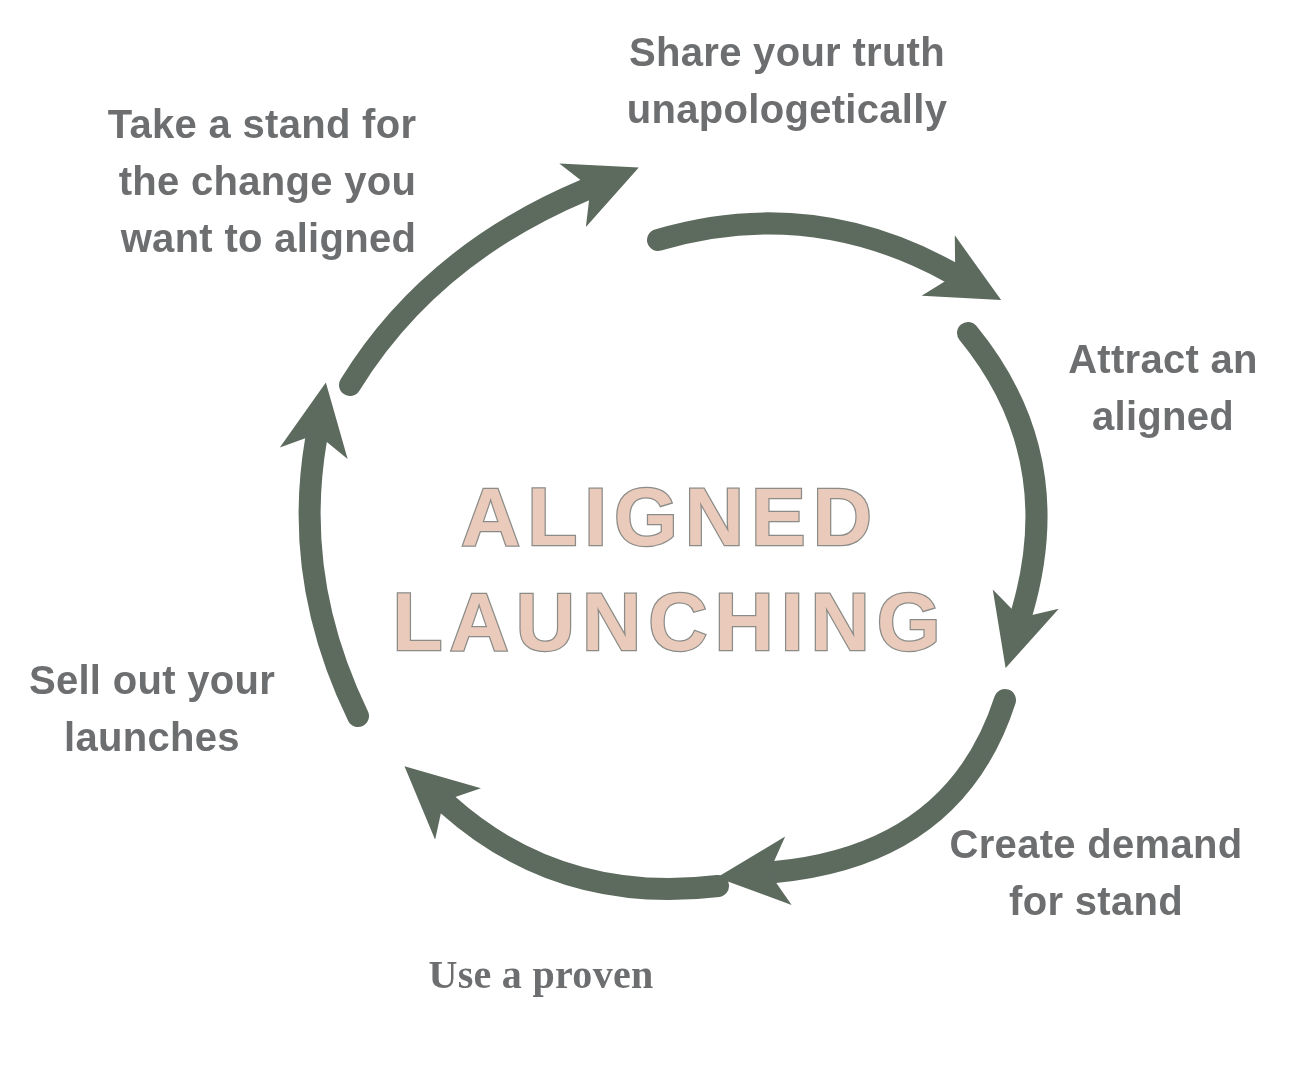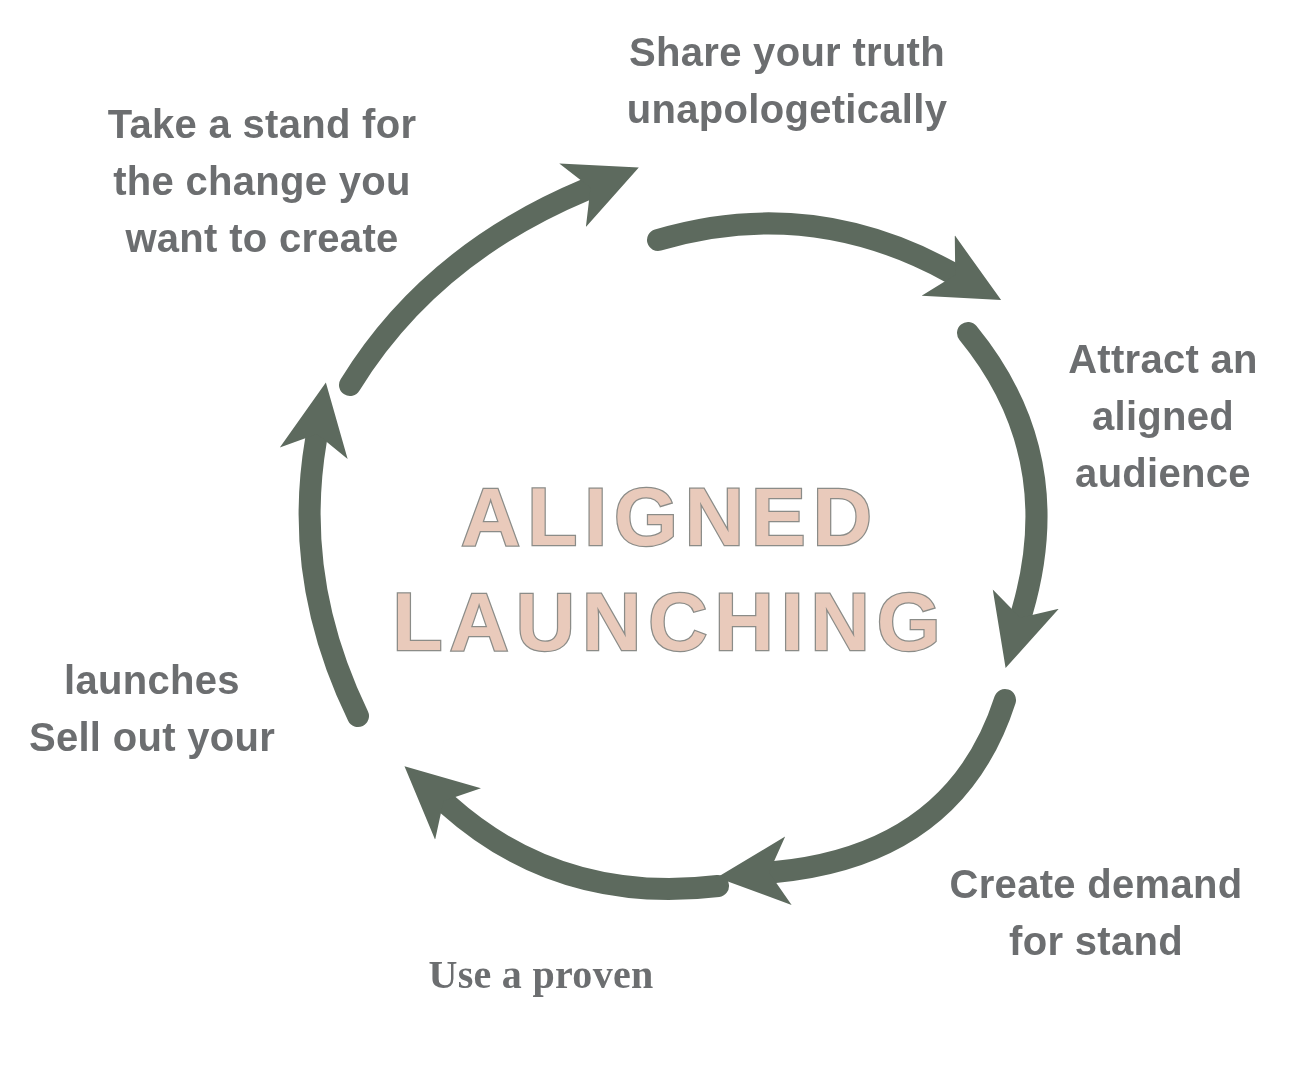--- a/index.html
+++ b/index.html
@@ -48,24 +48,24 @@
     font-weight: 700;
     letter-spacing: 0.3px;
     white-space: nowrap;
   }
   .step-line {
     display: block;
     line-height: 57px;
   }
   .pos-top          { left: 744px;  top: 24px; margin-left: 43px;  }
   .pos-right        { left: 1163px; top: 292px; margin-top: 39px; }
-  .pos-bottom-right { left: 1096px; top: 856px; }
+  .pos-bottom-right { left: 1096px; top: 816px; }
   .pos-bottom       { left: 541px;  top: 946px; font-family: Liberation Serif, serif; }
   .pos-left         { left: 152px;  top: 652px; }
-  .pos-top-left     { left: 262px;  top: 96px;  }
+  .pos-top-left     { left: 262px;  top: 96px; text-align: right;  }
 </style>
 </head>
 <body>
 
 <div class="canvas">
 
   <svg class="arrows-svg" viewBox="0 0 1307 1080">
     <defs>
       <marker id="arrowhead" viewBox="0 0 10 10" refX="1.8" refY="5" markerWidth="3.4" markerHeight="3.4" orient="auto">
         <path d="M 0 0.4 L 9.6 5 L 0 9.6 L 2.6 5 Z" fill="#5d6a5e"></path>
@@ -89,36 +89,35 @@
   </svg>
 
   <div class="step-label pos-top">
     <span class="step-line">Share your truth</span>
     <span class="step-line">unapologetically</span>
   </div>
 
   <div class="step-label pos-right">
     <span class="step-line">Attract an</span>
     <span class="step-line">aligned</span>
-    <span class="step-line">audience</span>
   </div>
 
   <div class="step-label pos-bottom-right">
     <span class="step-line">Create demand</span>
     <span class="step-line">for stand</span>
   </div>
 
   <div class="step-label pos-bottom">
     <span class="step-line">Use a proven</span>
   </div>
 
   <div class="step-label pos-left">
+    <span class="step-line">Sell out your</span>
     <span class="step-line">launches</span>
-    <span class="step-line">Sell out your</span>
   </div>
 
   <div class="step-label pos-top-left">
     <span class="step-line">Take a stand for</span>
     <span class="step-line">the change you</span>
-    <span class="step-line">want to create</span>
+    <span class="step-line">want to aligned</span>
   </div>
 
 </div>
 
 </body></html>

